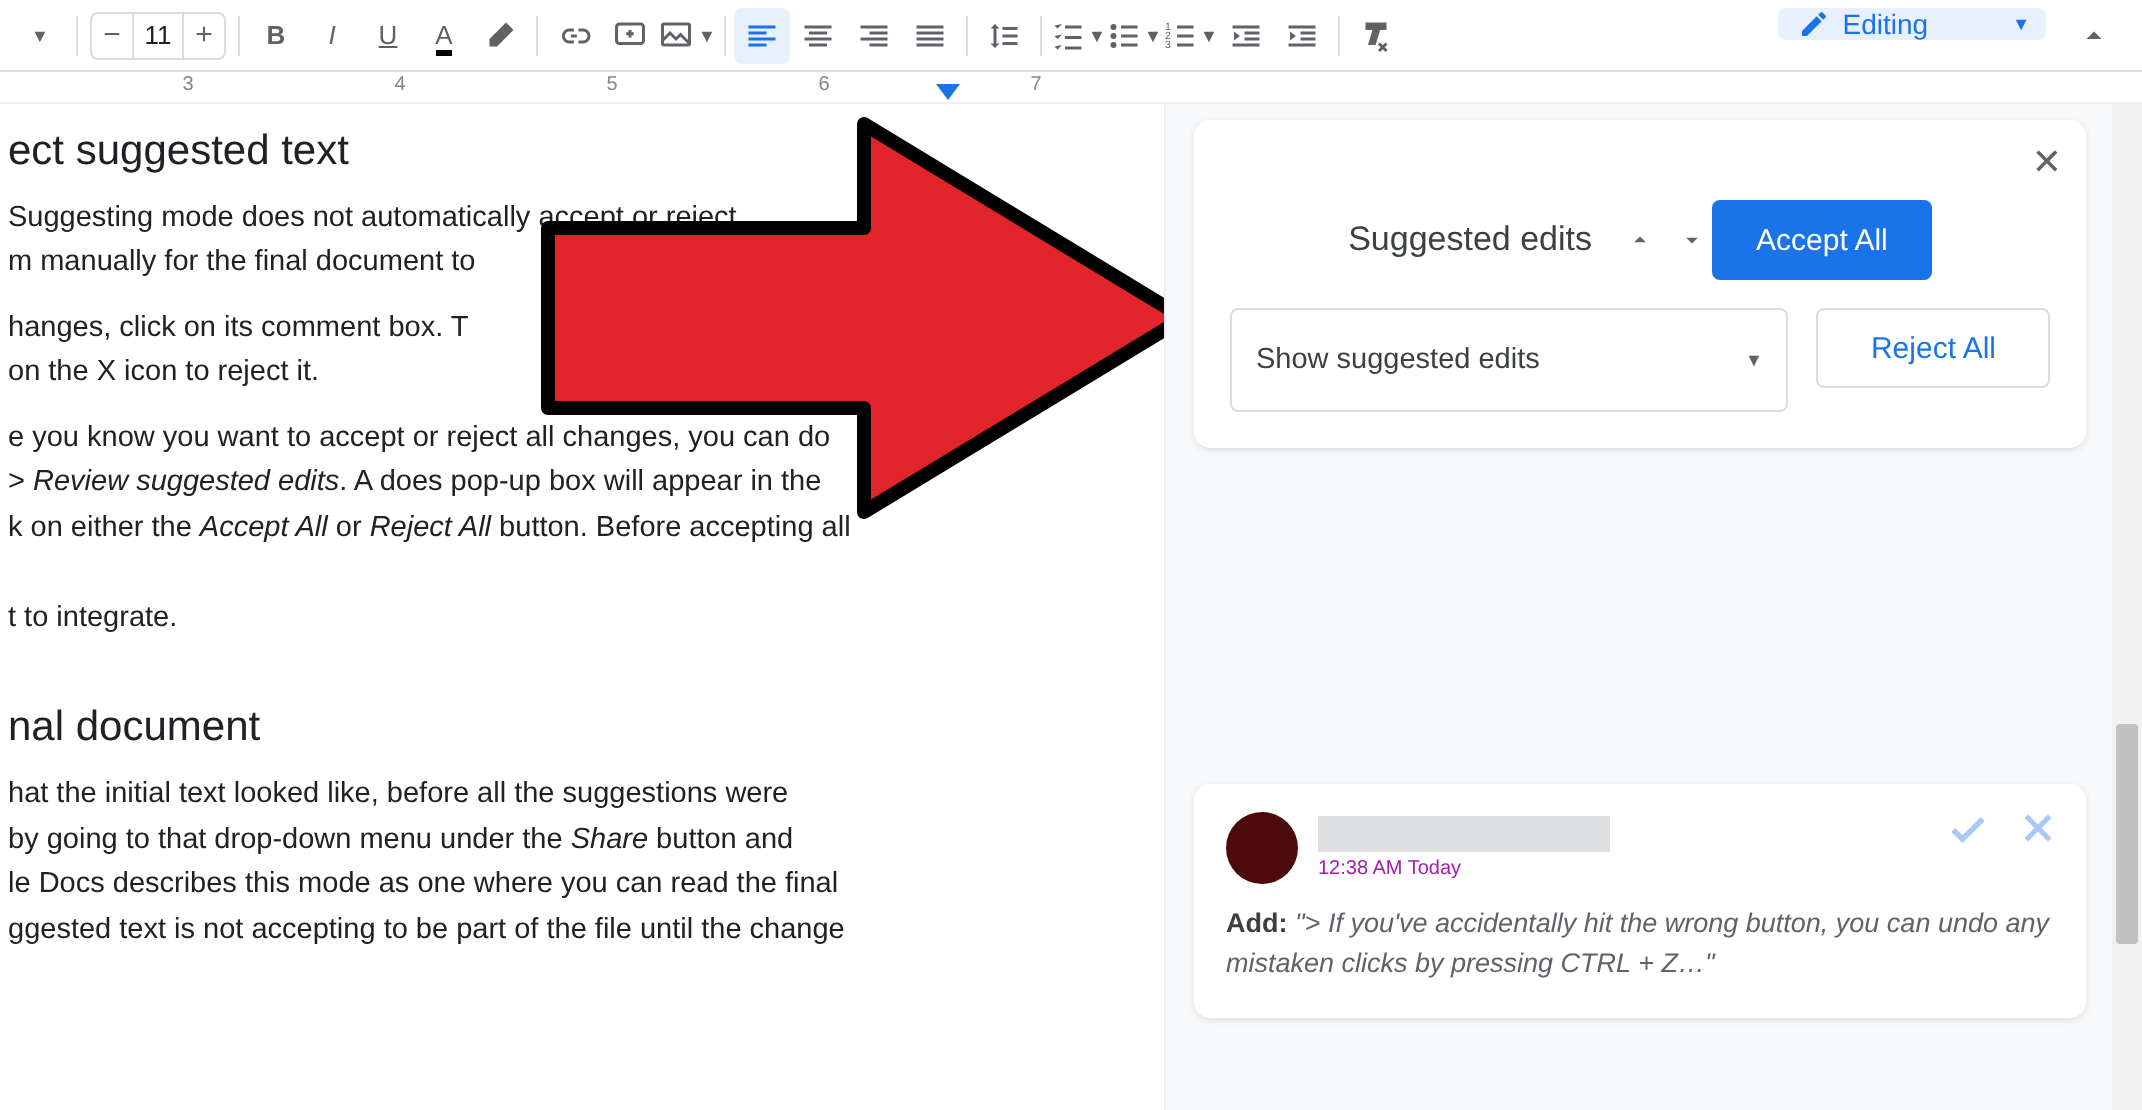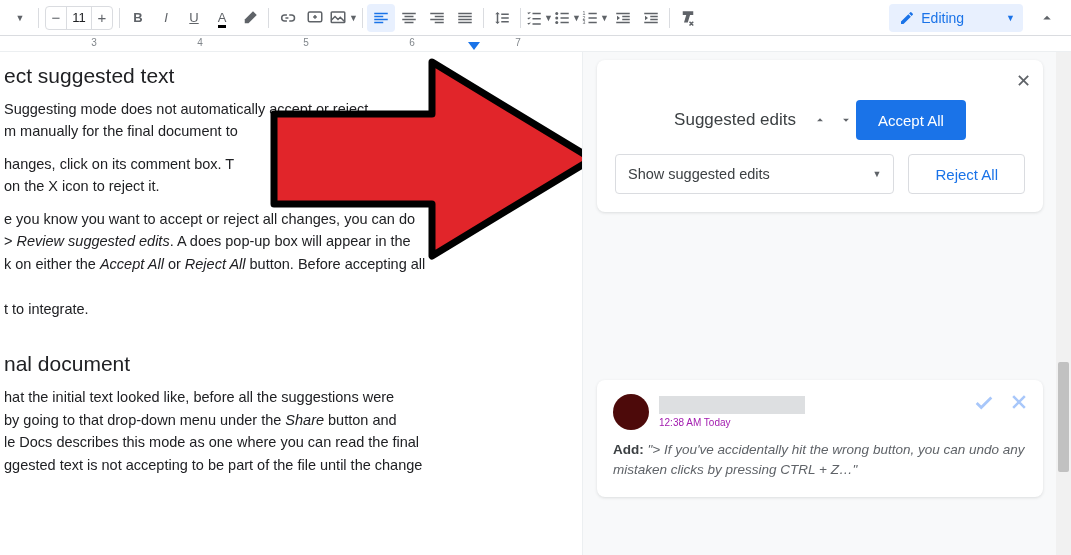--- a/index.html
+++ b/index.html
@@ -66,21 +66,21 @@
   }
   .align-active { background: #e8f0fe !important; color: #1a73e8 !important; }
   .tri { font-size: 9px; color: #5f6368; margin-left: 0px; }
 
   .editing-pill {
     position: absolute;
     right: 48px;
     top: 4px;
     display: flex;
     align-items: center;
-    height: 28px;
+    height: 16px;
     background: #e8f0fe;
     color: #1a73e8;
     border-radius: 4px;
     padding: 0 8px 0 10px;
     font-size: 14px;
     gap: 6px;
     cursor: pointer;
   }
   .editing-pill svg { width: 16px; height: 16px; }
   .collapse-up {
@@ -225,21 +225,21 @@
   }
   .panel-row2 {
     display: flex;
     gap: 14px;
     align-items: stretch;
   }
   .show-select {
     flex: 1;
     border: 1px solid #dadce0;
     border-radius: 4px;
-    height: 40px;
+    height: 52px;
     display: flex;
     align-items: center;
     justify-content: space-between;
     padding: 0 12px;
     font-size: 14.5px;
     color: #3c4043;
     cursor: pointer;
   }
   .reject-all-btn {
     background: #fff;

